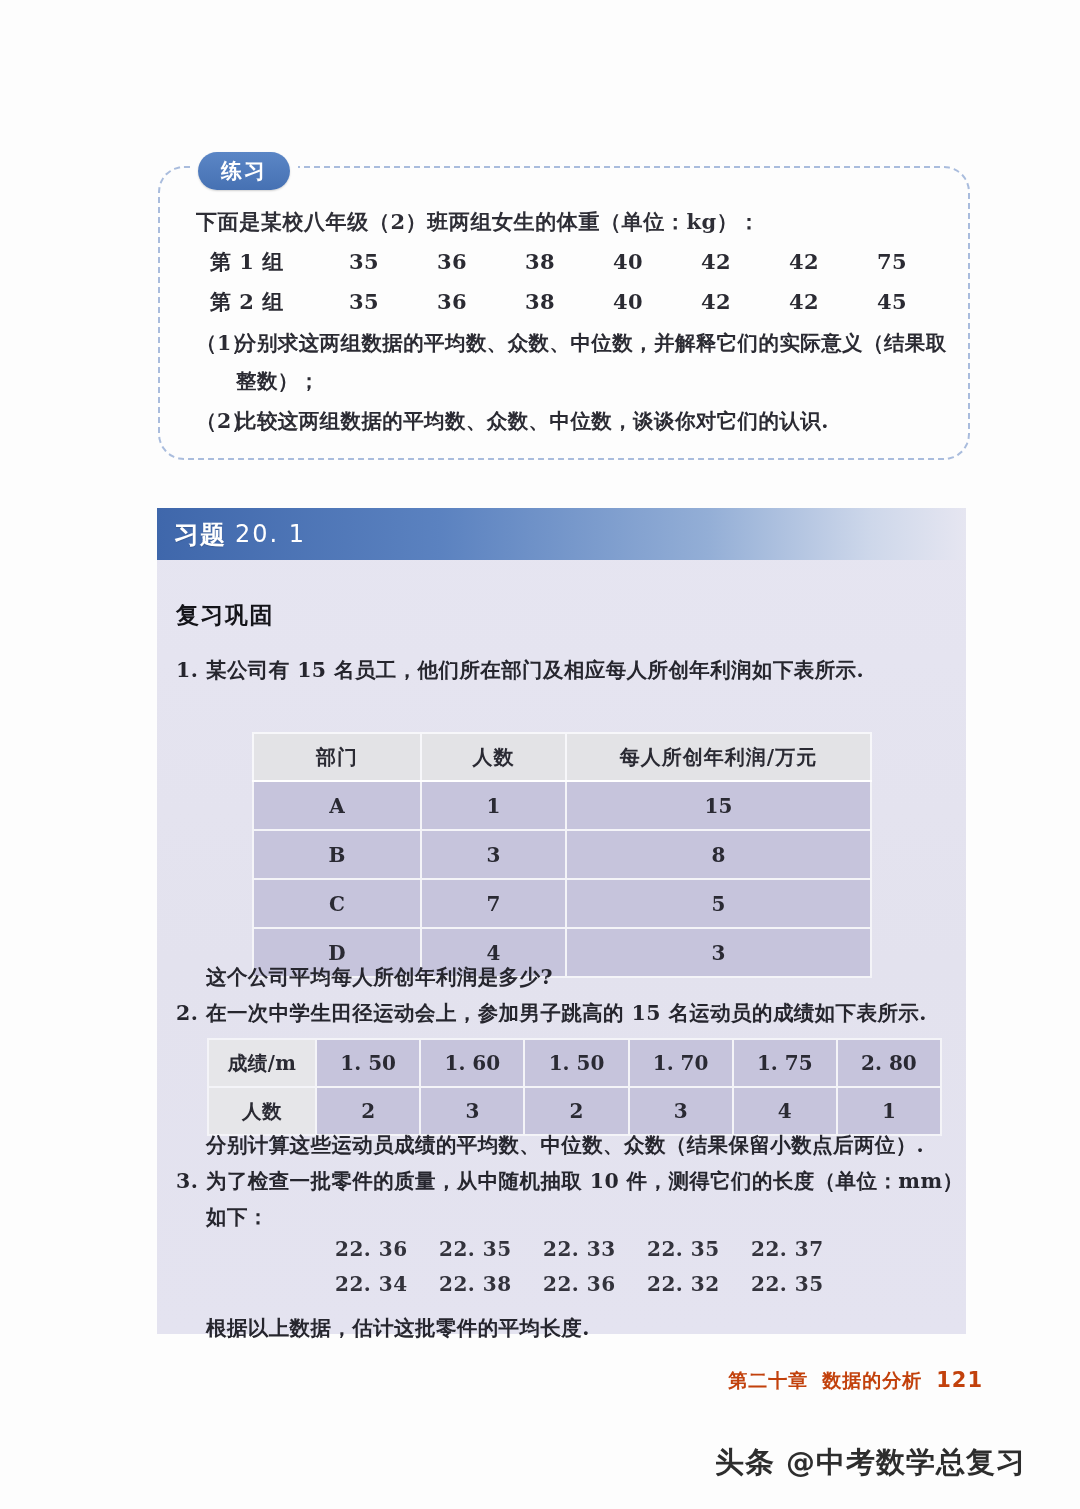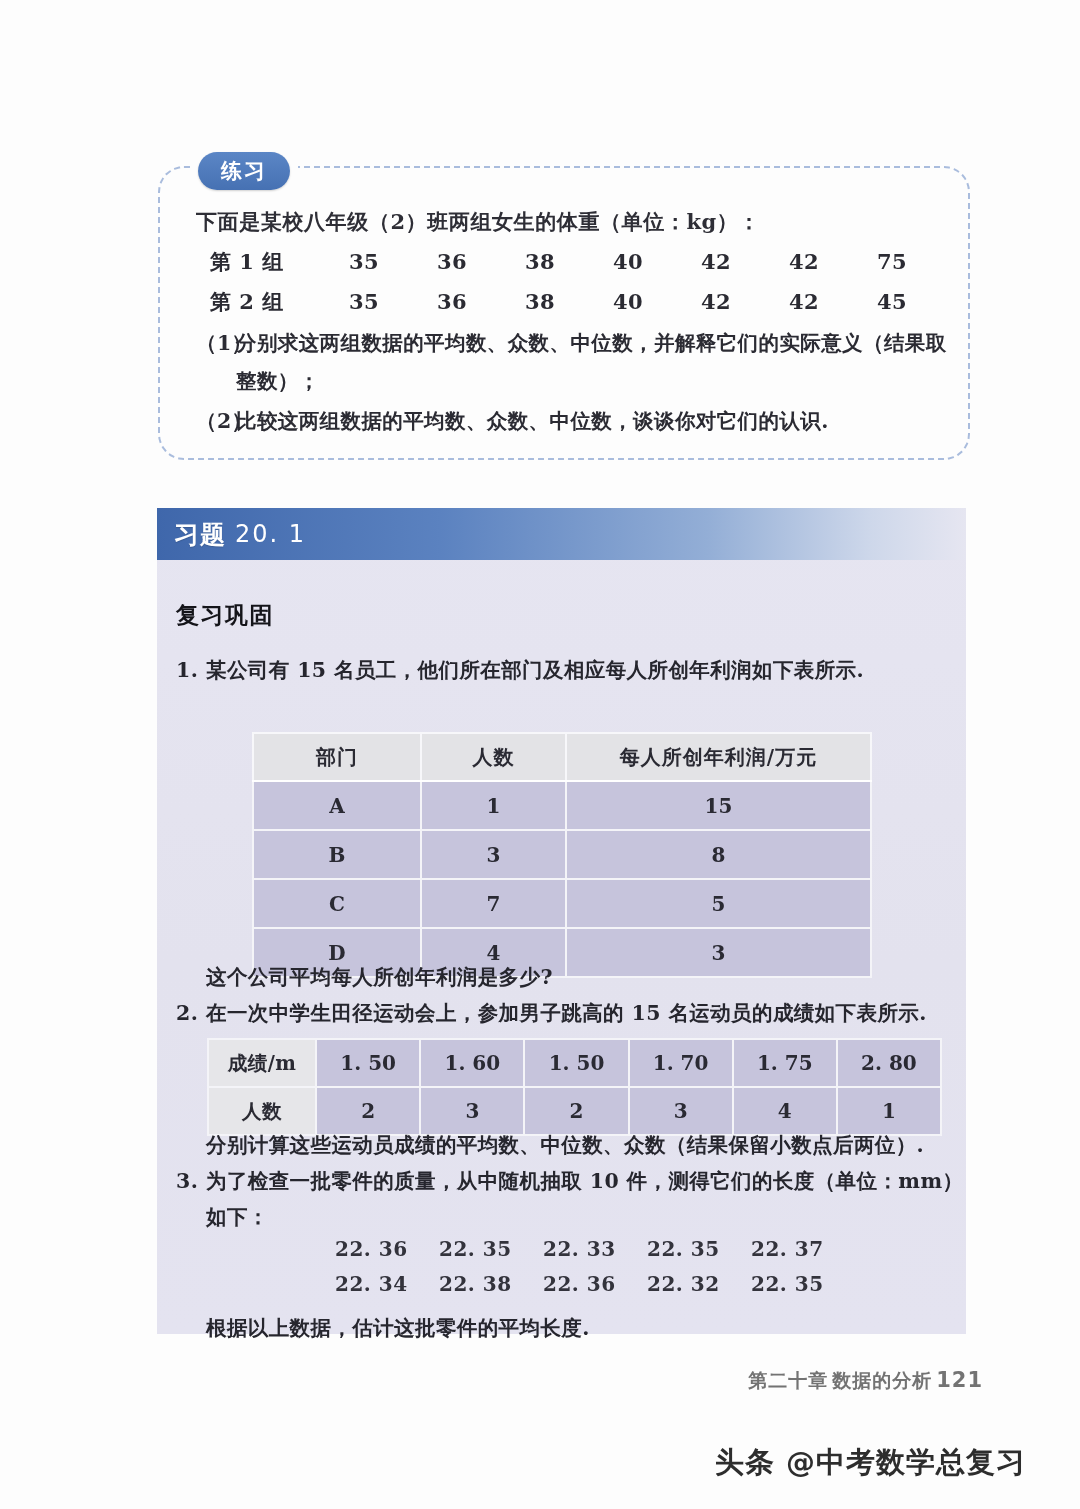--- a/index.html
+++ b/index.html
@@ -273,25 +273,25 @@
   }
 
   
   .footer {
     position: absolute;
     right: 97px;
     top: 1368px;
     font-family: "DejaVu Sans", "Liberation Sans", sans-serif;
     font-size: 19px;
     font-weight: bold;
-    color: #737373;
+    color: #c2410c;
     letter-spacing: 1px;
     display: flex;
     align-items: baseline;
-    gap: 4px;
+    gap: 14px;
   }
   .footer .pg {
     font-family: "DejaVu Sans", "Liberation Sans", sans-serif;
     font-size: 21px;
     font-weight: bold;
   }
 
   .watermark {
     position: absolute;
     right: 54px;

